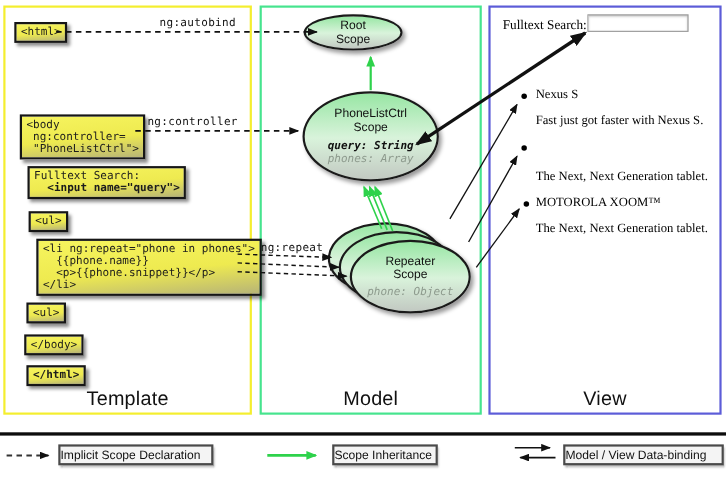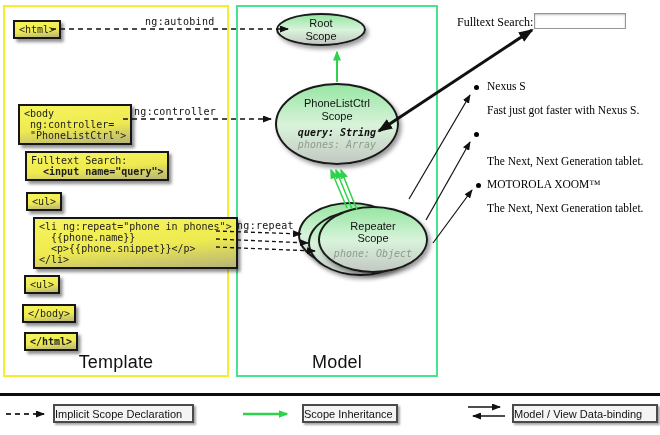--- a/index.html
+++ b/index.html
@@ -42,20 +42,23 @@
 <body>
 
 <div id="stage">
 
   <div class="col col-template">
     <div class="col-label">Template</div>
   </div>
   <div class="col col-model">
     <div class="col-label">Model</div>
   </div>
+  <div class="col col-view">
+    <div class="col-label">View</div>
+  </div>
 
   <div class="ybox" style="left:13px;top:20px;">&lt;html&gt;</div>
   <div class="ybox" style="left:18px;top:104px;">&lt;body
  ng:controller=
  "PhoneListCtrl"&gt;</div>
   <div class="ybox" style="left:25px;top:151px;"><span>Fulltext Search:</span><br><span class="b">  &lt;input name="query"&gt;</span></div>
   <div class="ybox" style="left:26px;top:192px;">&lt;ul&gt;</div>
   <div class="ybox" style="left:33px;top:217px;">&lt;li ng:repeat="phone in phones"&gt;
   {{phone.name}}
   &lt;p&gt;{{phone.snippet}}&lt;/p&gt;
@@ -76,21 +79,21 @@
   <div class="ell" style="left:275px;top:83px;width:124px;height:82px;">
     <div class="ttl">PhoneListCtrl
 Scope</div>
     <div style="height:5px;"></div>
     <div class="prop bold">query: String</div>
     <div class="prop gray">phones: Array</div>
   </div>
 
   <div class="ell" style="left:298px;top:202px;width:105px;height:66px;"></div>
   <div class="ell" style="left:308px;top:210px;width:105px;height:66px;"></div>
-  <div class="ell" style="left:318px;top:206px;width:110px;height:67px;">
+  <div class="ell" style="left:318px;top:218px;width:110px;height:67px;">
     <div class="ttl">Repeater
 Scope</div>
     <div style="height:3px;"></div>
     <div class="prop gray">phone: Object</div>
   </div>
 
   <div class="vtext" style="left:457px;top:15px;font-size:12px;">Fulltext Search:</div>
   <input class="vinput" type="text" value="" style="">
 
   <span class="bullet" style="left:474px;top:85px;"></span>

